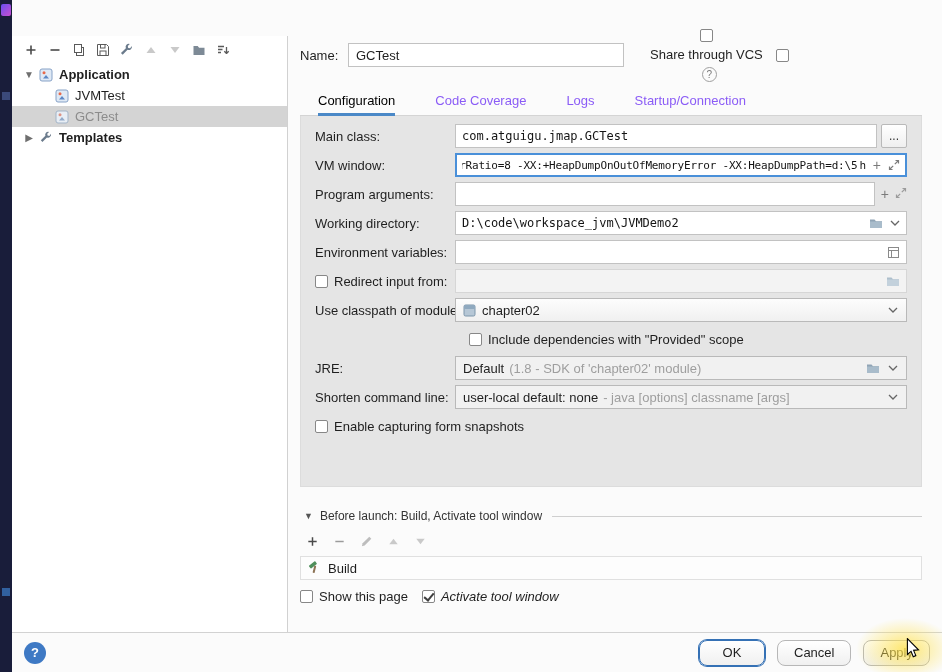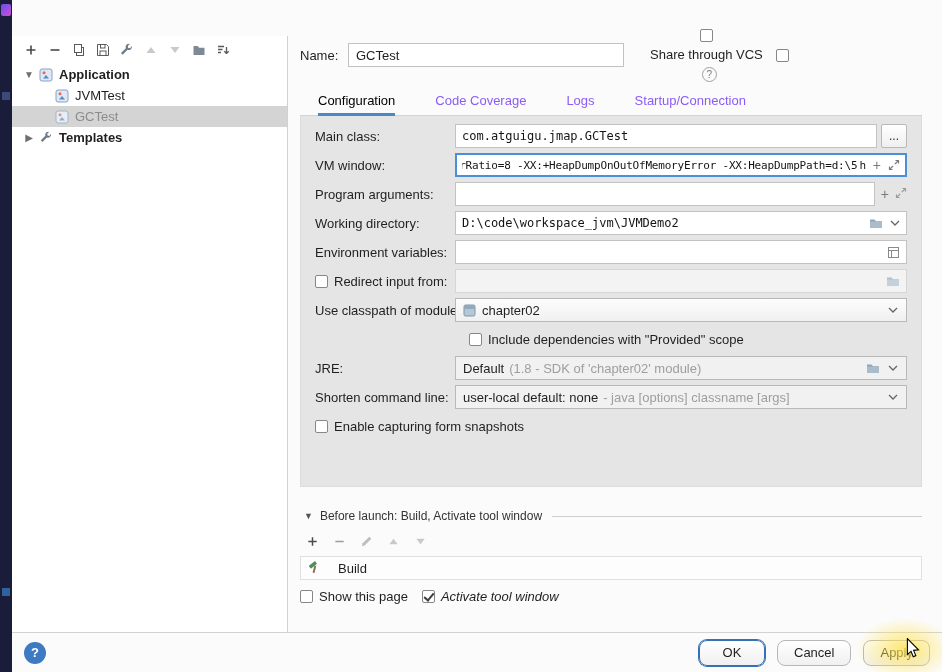--- a/index.html
+++ b/index.html
@@ -80,21 +80,21 @@
   .combo .arrow { margin-left:auto; width:18px; display:flex; justify-content:center; flex-shrink:0; }
   .hint { color:#9e9e9e; margin-left:5px; white-space:nowrap; overflow:hidden; }
   .chk-row { display:flex; align-items:center; gap:6px; }
   .indent { margin-left:154px; }
 
   .bl-header { display:flex; align-items:center; margin:22px 4px 0 4px; font-size:12px; color:#333; width:618px; }
   .bl-tri { font-size:9px; color:#555; margin-right:7px; }
   .bl-line { flex:1; border-top:1px solid #cfcfcf; margin-left:10px; }
   .bl-toolbar { display:flex; align-items:center; gap:6px; margin-top:7px; padding-left:2px; height:22px; }
   .tasks { width:622px; border:1px solid #e0e0e0; background:#fdfdfd; margin-top:4px; }
-  .task-row { height:22px; display:flex; align-items:center; padding-left:6px; gap:17px; }
+  .task-row { height:22px; display:flex; align-items:center; padding-left:6px; gap:7px; }
   .bl-checks { display:flex; align-items:center; margin-top:9px; gap:6px; }
 
   
   .footer { position:absolute; left:12px; right:0; bottom:0; height:40px; background:#fbfbfb;
             border-top:1px solid #d2d2d2; display:flex; align-items:center; padding:0 12px; }
   .help-btn { width:22px; height:22px; border-radius:50%; background:#3e79c4; color:#fff; font-weight:bold;
               display:flex; align-items:center; justify-content:center; font-size:13px; }
   .f-spacer { flex:1; }
   .btn { height:26px; min-width:66px; padding:0 16px; border:1px solid #b7b7b7; border-radius:8px;
          background:linear-gradient(#ffffff,#f0f0f0); font-family:inherit; font-size:13px; color:#1f1f1f;

